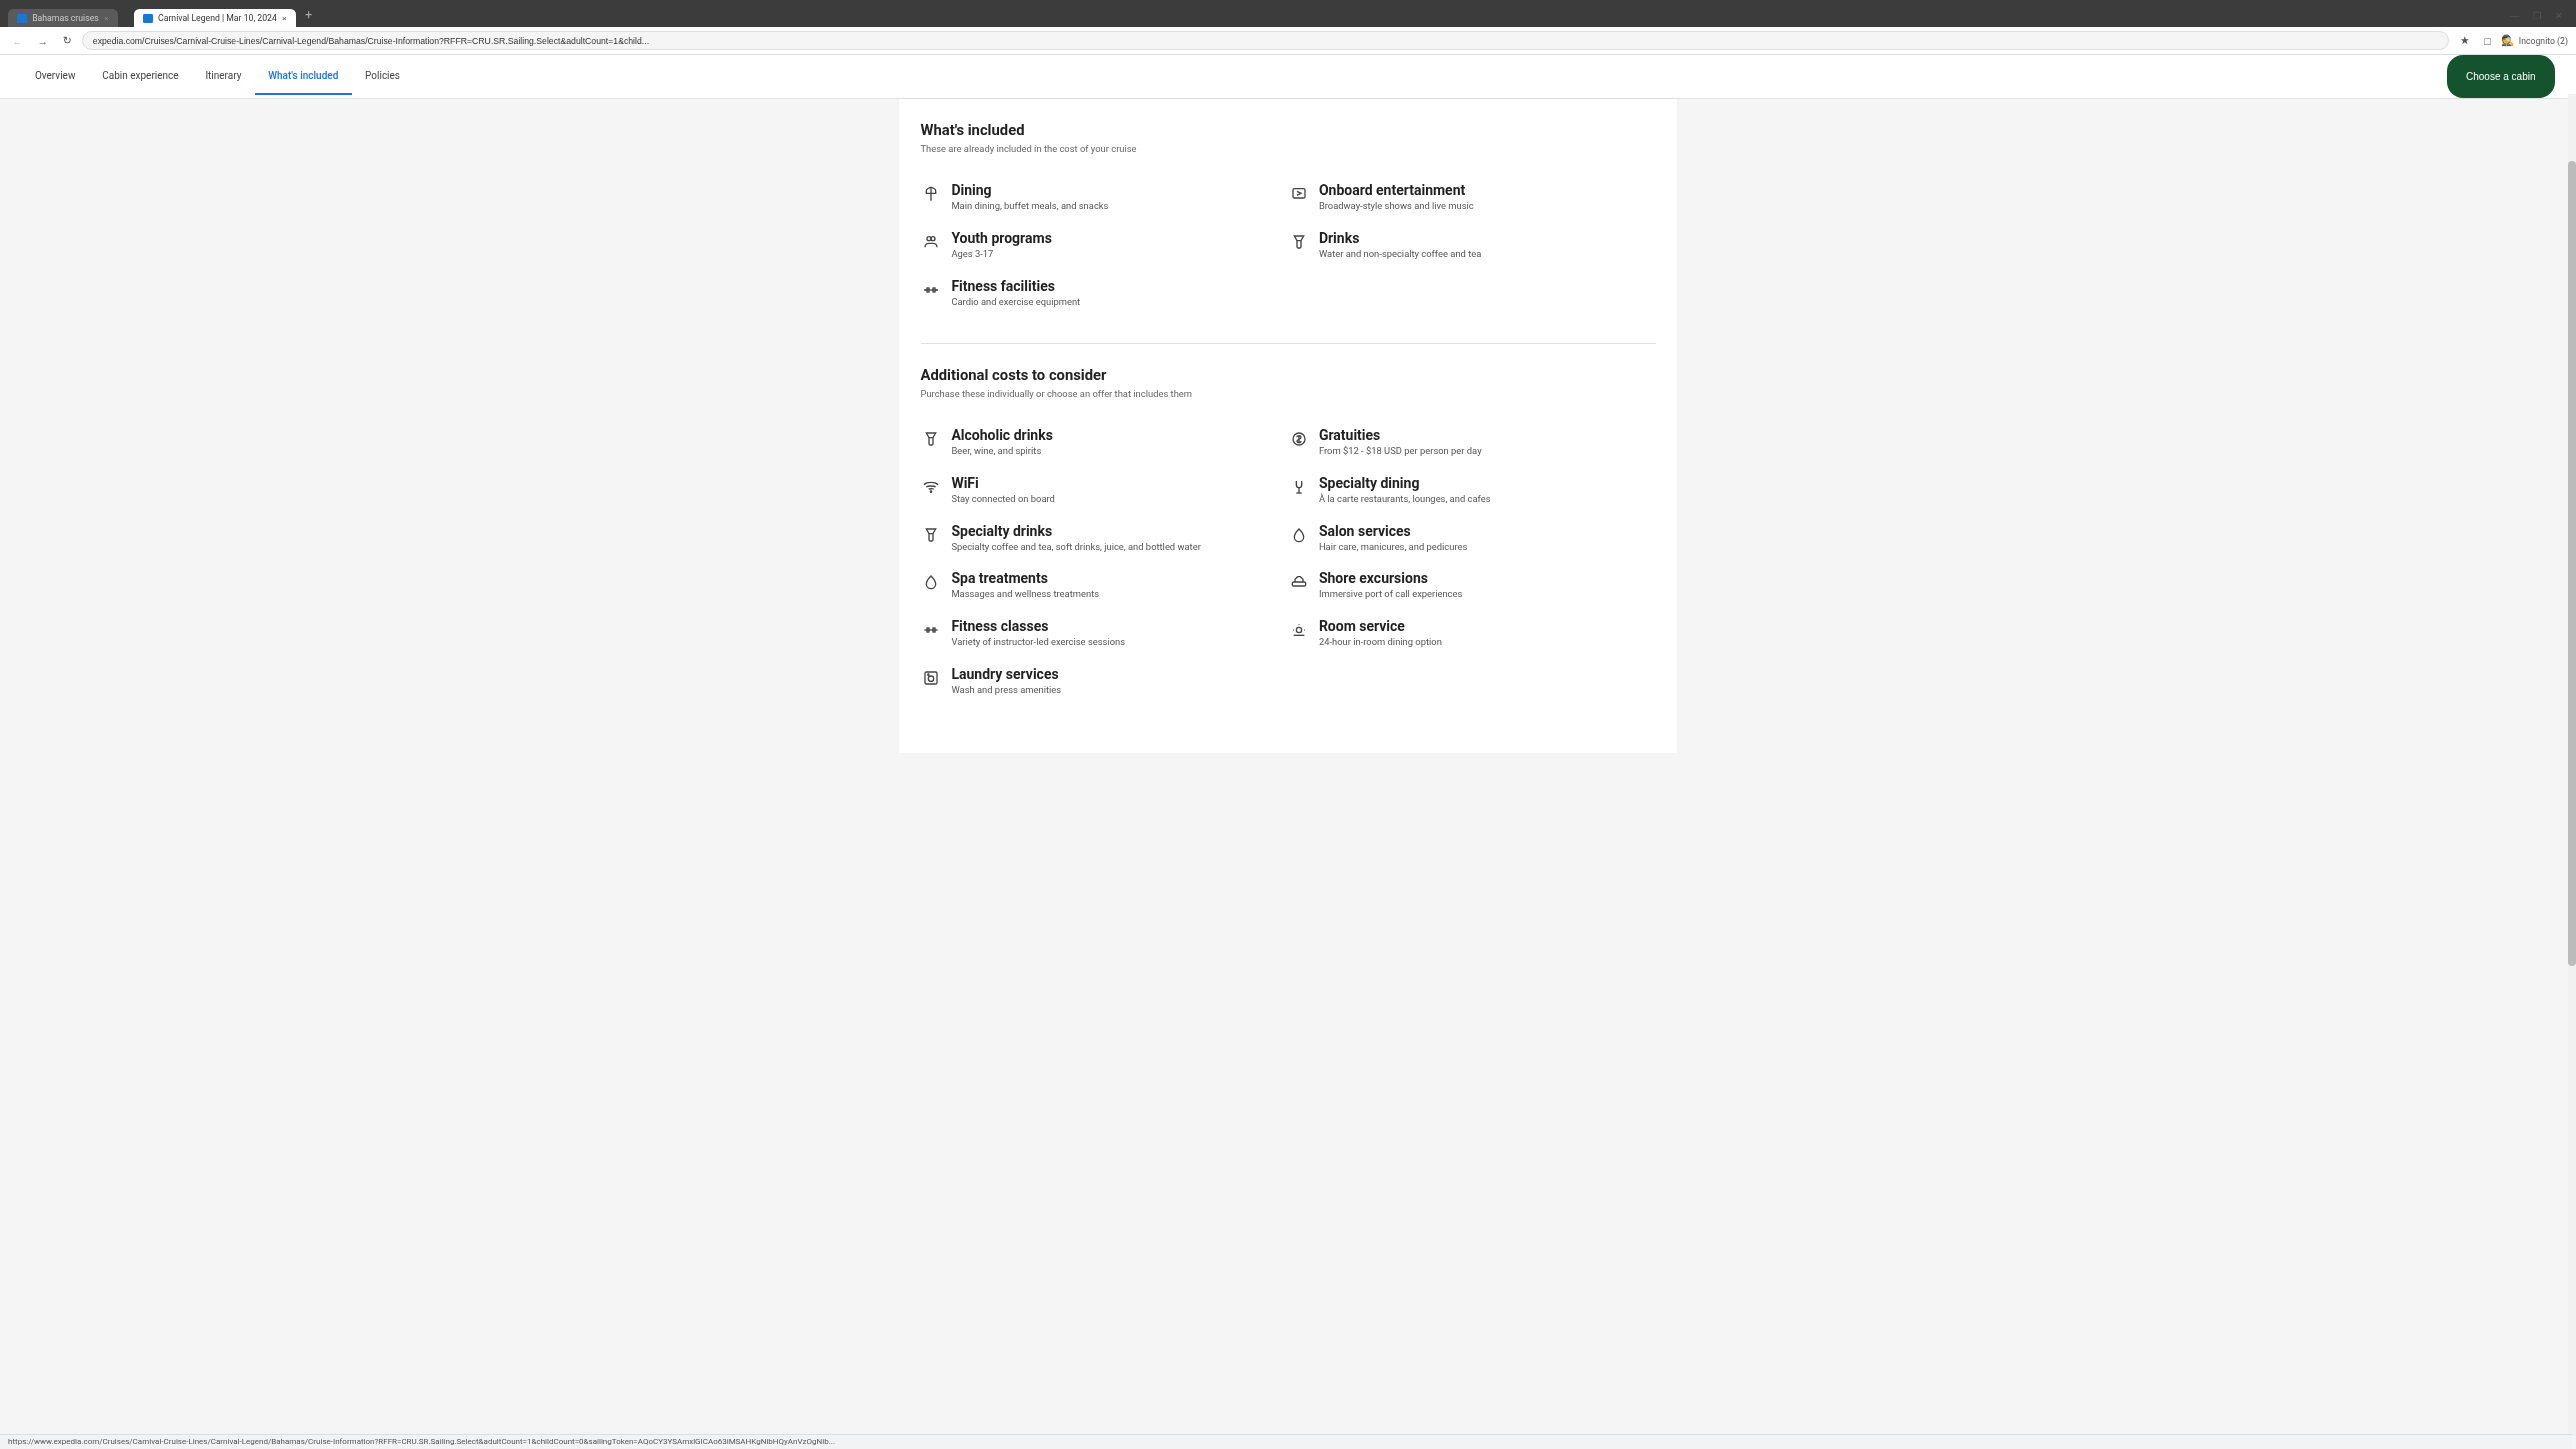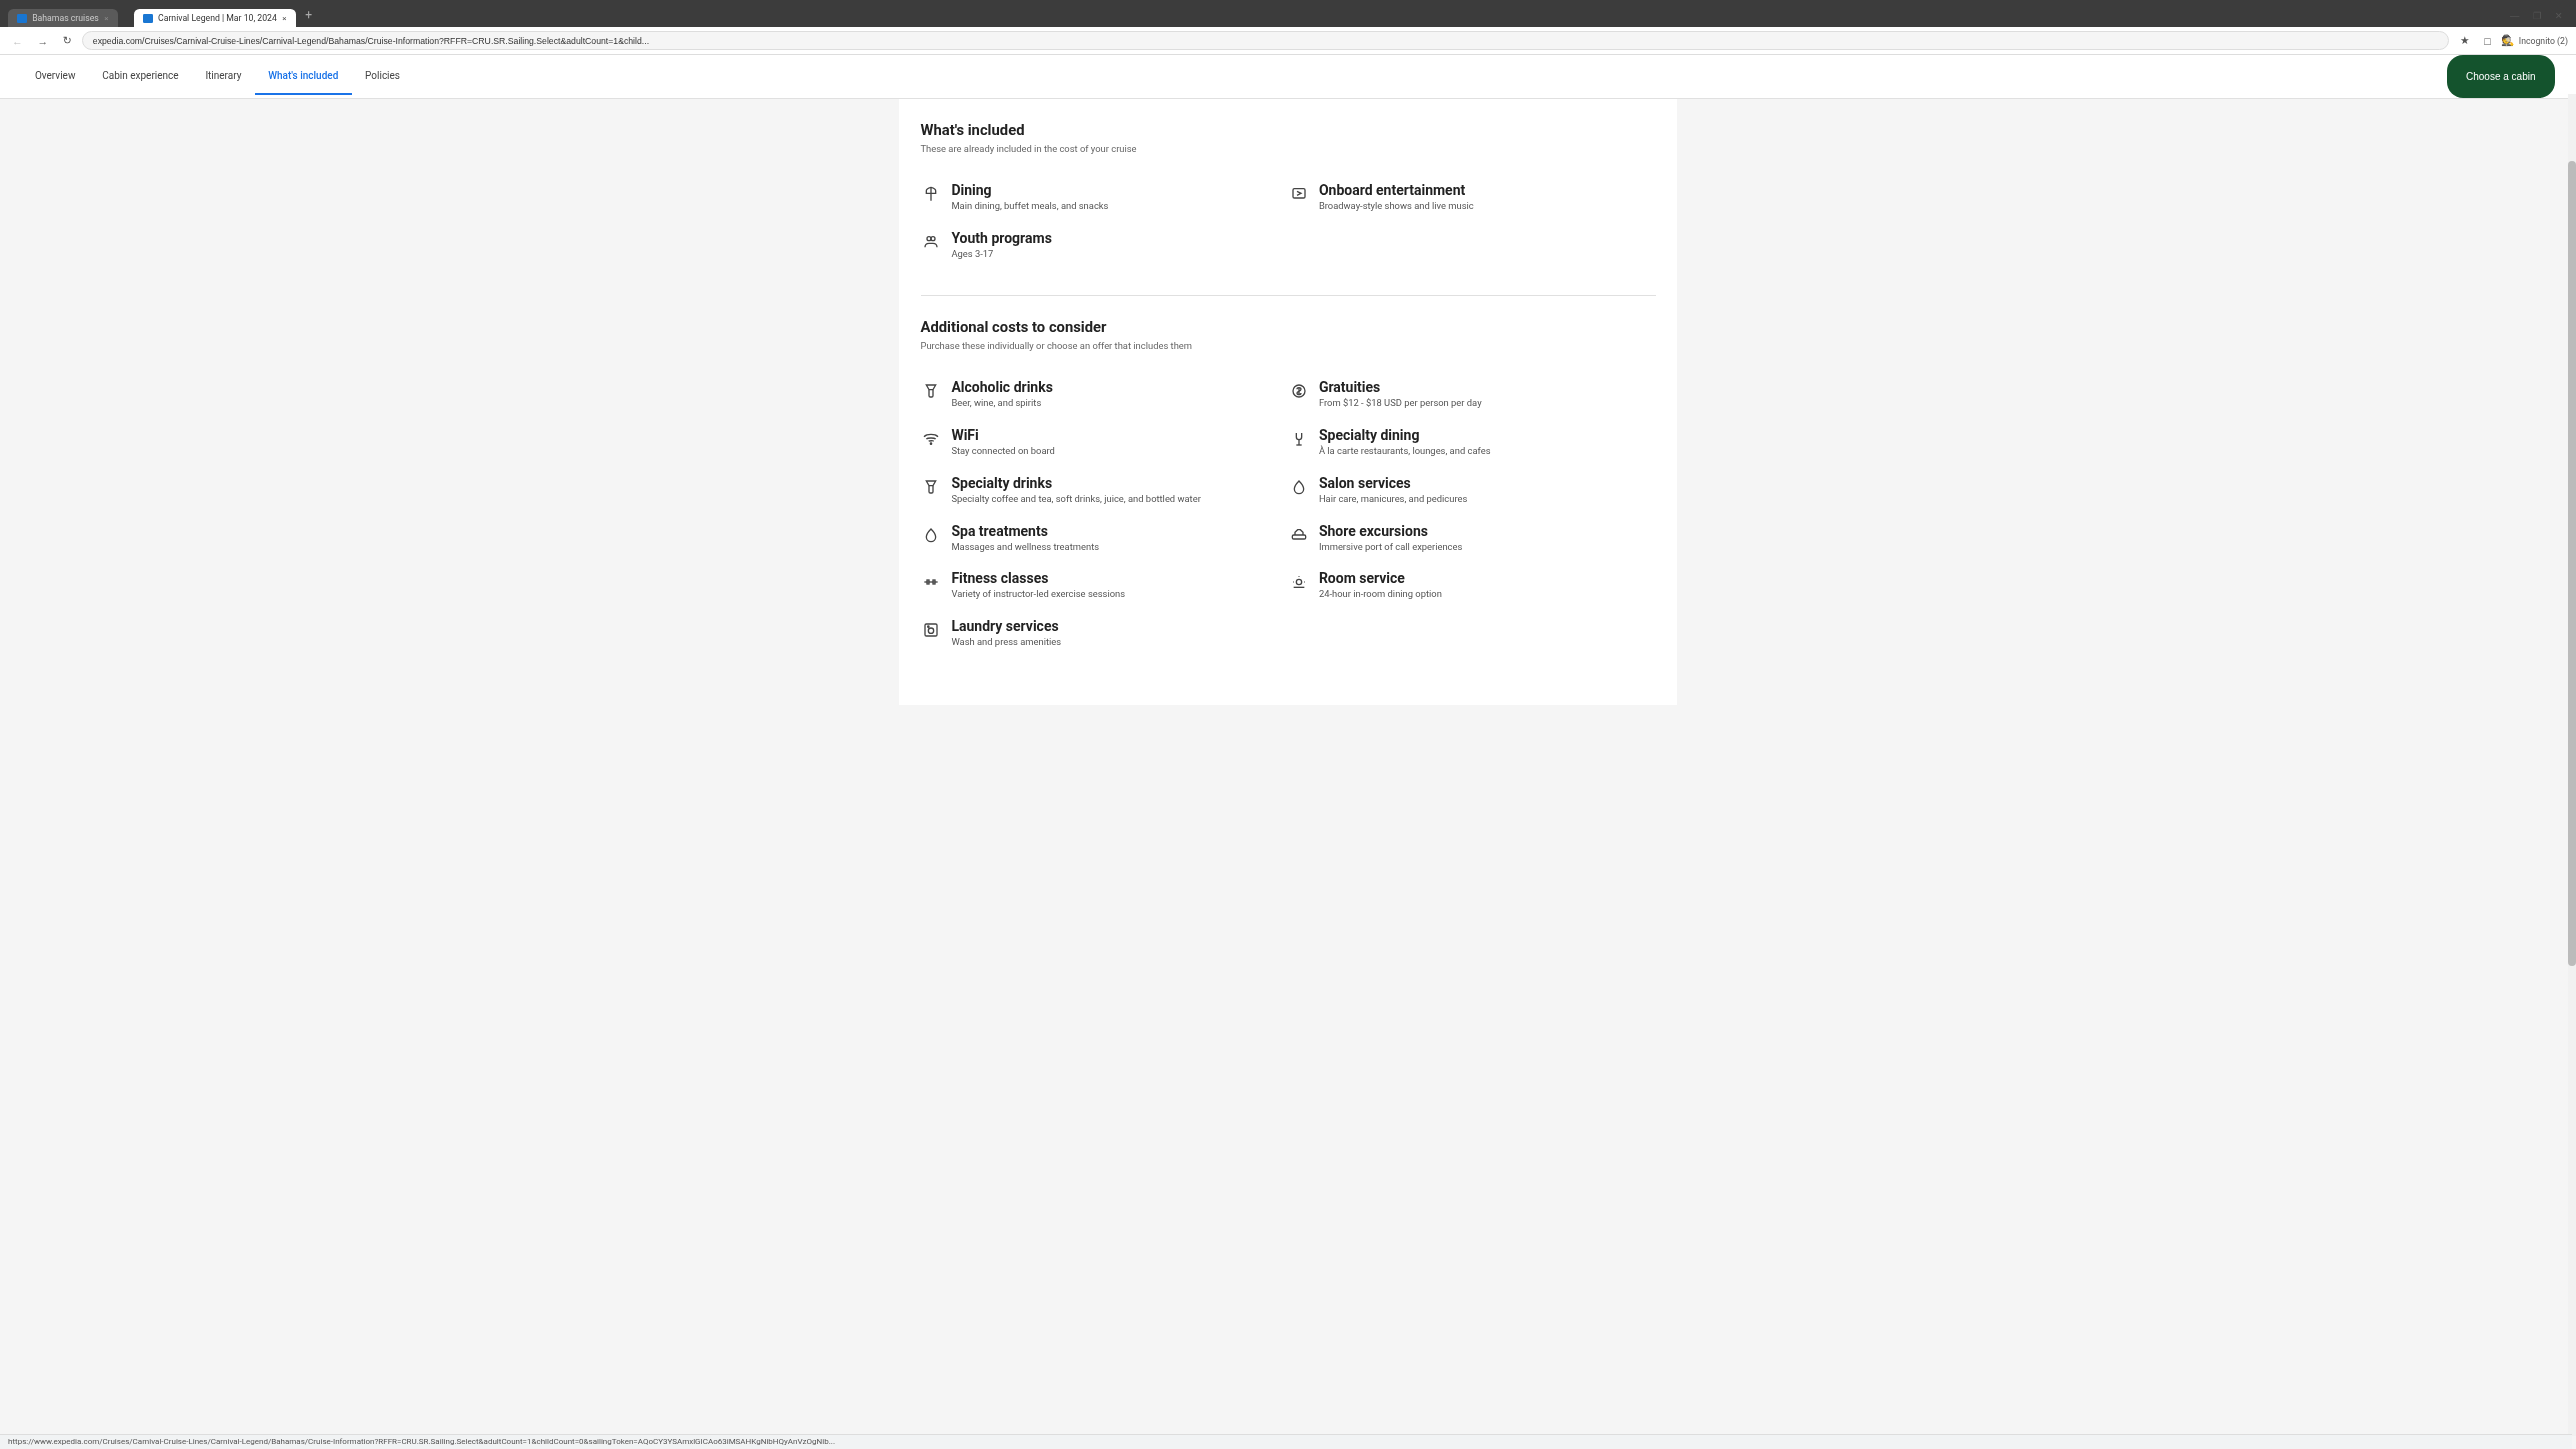--- a/index.html
+++ b/index.html
@@ -304,37 +304,64 @@
             <circle cx="15" cy="7" r="3"></circle>
             <path d="M3 20c0-4 3-6 6-6h6c3 0 6 2 6 6"></path>
           </svg>
         </div>
         <div class="item-text">
           <div class="item-name">Youth programs</div>
           <div class="item-desc">Ages 3-17</div>
         </div>
       </div>
 
+      <div class="item-row">
+        <div class="item-icon">
+          <svg width="16" height="16" viewBox="0 0 24 24" fill="none" stroke="#444" stroke-width="2">
+            <line x1="2" y1="12" x2="22" y2="12"></line>
+            <rect x="6" y="9" width="3" height="6"></rect>
+            <rect x="15" y="9" width="3" height="6"></rect>
+            <line x1="2" y1="12" x2="6" y2="12"></line>
+            <line x1="18" y1="12" x2="22" y2="12"></line>
+          </svg>
+        </div>
+        <div class="item-text">
+          <div class="item-name">Fitness facilities</div>
+          <div class="item-desc">Cardio and exercise equipment</div>
+        </div>
+      </div>
     </div>
 
     <div>
 
       <div class="item-row">
         <div class="item-icon">
           <svg width="16" height="16" viewBox="0 0 24 24" fill="none" stroke="#444" stroke-width="2">
             <rect x="3" y="4" width="18" height="14" rx="2"></rect>
             <polyline points="9,8 15,11 9,14"></polyline>
           </svg>
         </div>
         <div class="item-text">
           <div class="item-name">Onboard entertainment</div>
           <div class="item-desc">Broadway-style shows and live music</div>
         </div>
       </div>
 
+      <div class="item-row">
+        <div class="item-icon">
+          <svg width="16" height="16" viewBox="0 0 24 24" fill="none" stroke="#444" stroke-width="2">
+            <path d="M5 3h14l-4 7H9L5 3z"></path>
+            <path d="M9 10v9a2 2 0 0 0 2 2h2a2 2 0 0 0 2-2v-9"></path>
+          </svg>
+        </div>
+        <div class="item-text">
+          <div class="item-name">Drinks</div>
+          <div class="item-desc">Water and non-specialty coffee and tea</div>
+        </div>
+      </div>
     </div>
   </div>
 
   <div class="additional-section">
     <h2 class="section-title">Additional costs to consider</h2>
     <p class="section-subtitle">Purchase these individually or choose an offer that includes them</p>
 
     <div class="items-grid">
 
       <div>

